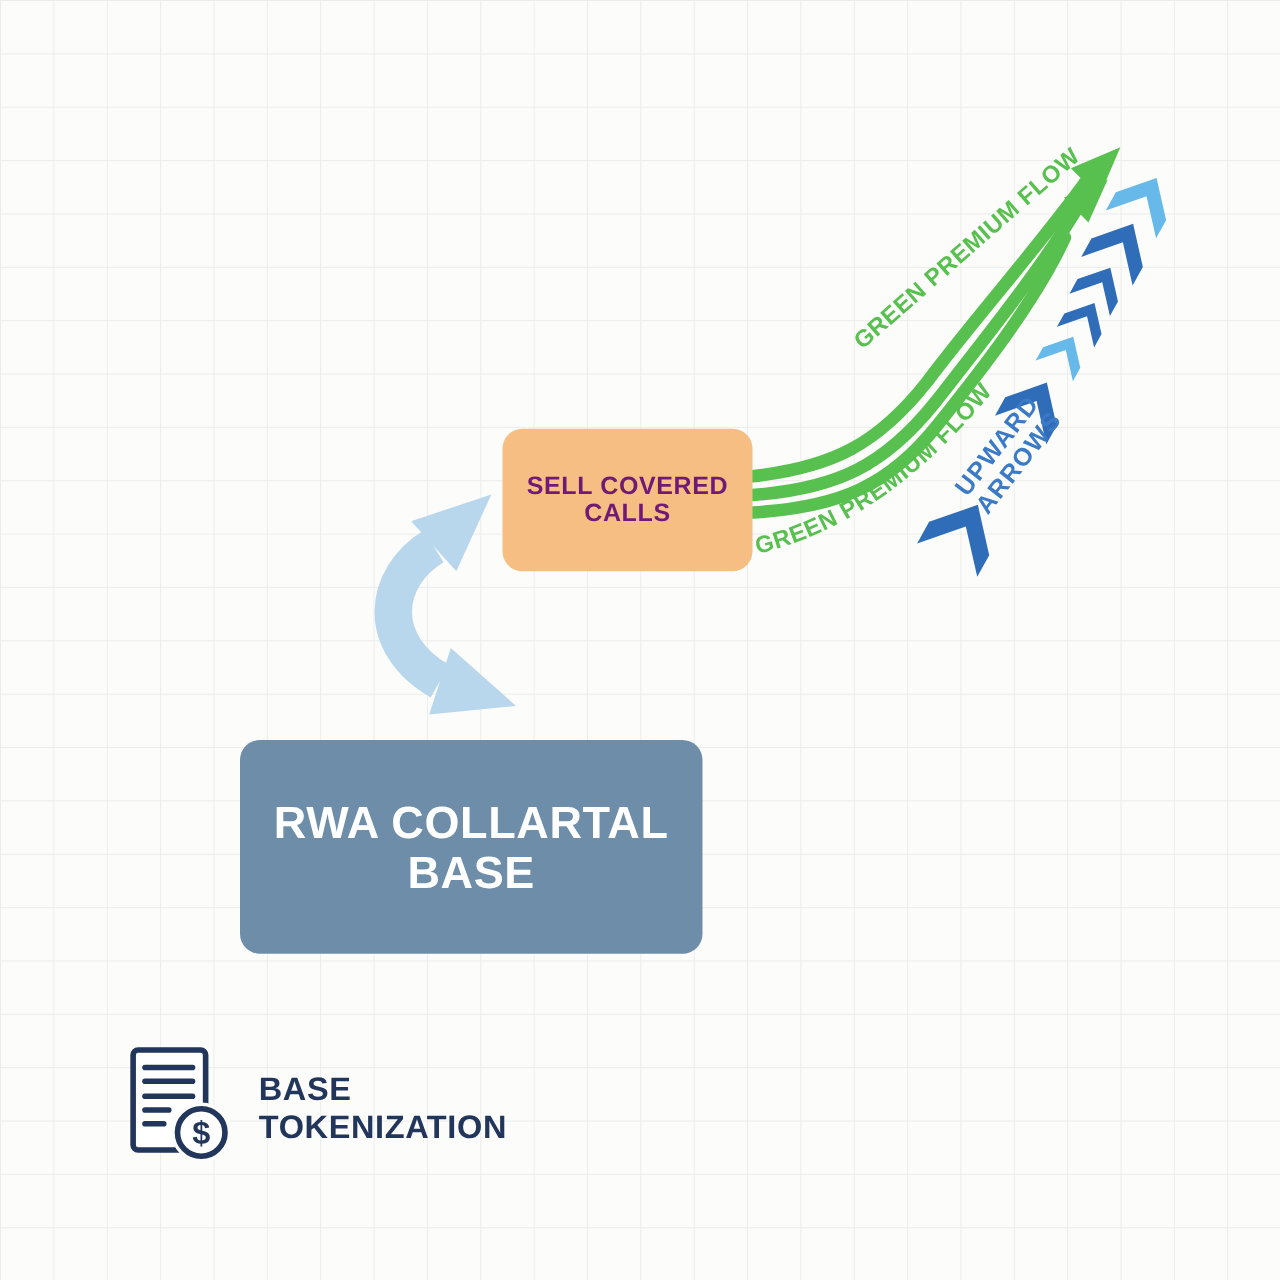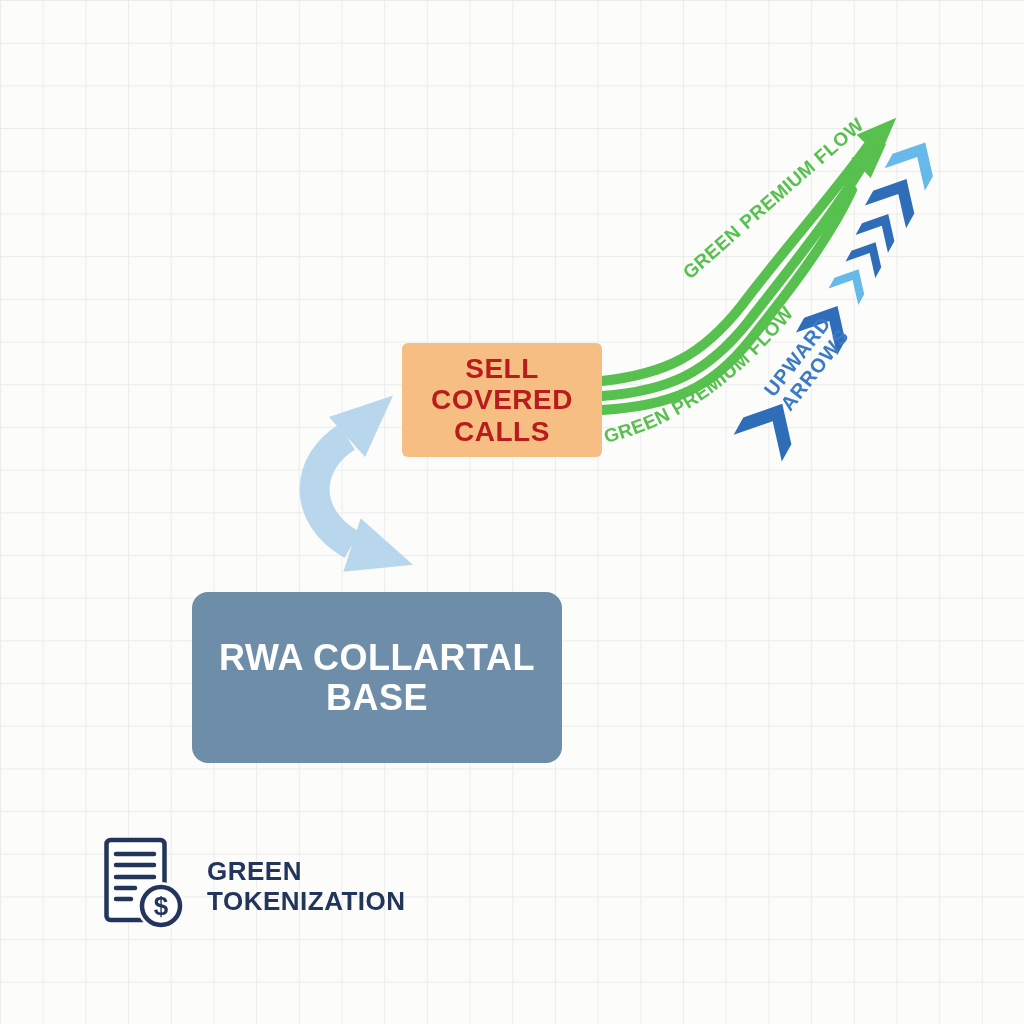--- a/index.html
+++ b/index.html
@@ -15,22 +15,22 @@
     font-family:"Liberation Sans", sans-serif;
   }
   .arrow-layer{position:absolute;left:0;top:0;width:1024px;height:1024px;}
   .node-box{
     position:absolute;
     display:flex;align-items:center;justify-content:center;
     text-align:center;font-weight:bold;
   }
   .box-sell{
     left:402px;top:343px;width:200px;height:114px;
-    background:#f6be82;border-radius:6px;
-    color:#b91c1c;font-size:28px;line-height:1.12;letter-spacing:.5px;
+    background:#f6be82;border-radius:16px;
+    color:#701a75;font-size:20px;line-height:1.12;letter-spacing:.5px;
     padding:0 12px;box-sizing:border-box;
   }
   .box-rwa{
     left:192px;top:592px;width:370px;height:171px;
     background:#6e8da8;border-radius:16px;
     color:#ffffff;font-size:36px;line-height:1.1;letter-spacing:.5px;
     padding:0 18px;box-sizing:border-box;
   }
   .asset-group{position:absolute;left:104px;top:836px;width:360px;height:100px;}
   .asset-icon{position:absolute;left:0;top:0;}
@@ -111,16 +111,16 @@
         <line x1="12" y1="18" x2="50" y2="18"></line>
         <line x1="12" y1="29" x2="50" y2="29"></line>
         <line x1="12" y1="41" x2="50" y2="41"></line>
         <line x1="12" y1="52" x2="31" y2="52"></line>
         <line x1="12" y1="63" x2="27" y2="63"></line>
       </g>
       <circle cx="57" cy="70" r="24" fill="#fcfcfb"></circle>
       <circle cx="57" cy="70" r="19" fill="#ffffff" stroke="#22355a" stroke-width="4.5"></circle>
       <text x="57" y="79" text-anchor="middle" fill="#22355a" font-family="Liberation Sans, sans-serif" font-size="26" font-weight="bold">$</text>
     </svg>
-    <div class="asset-label">GREEN TOKENIZATION</div>
+    <div class="asset-label">BASE TOKENIZATION</div>
   </div>
 
 </div>
 
 </body></html>

